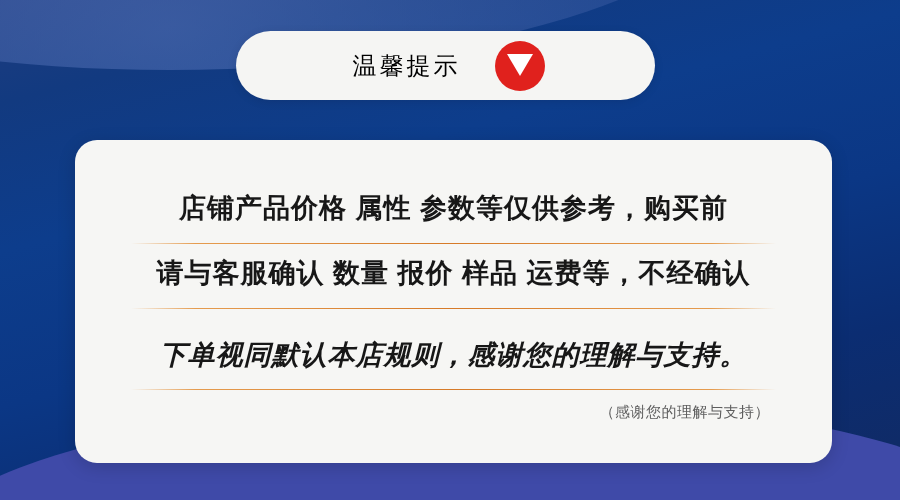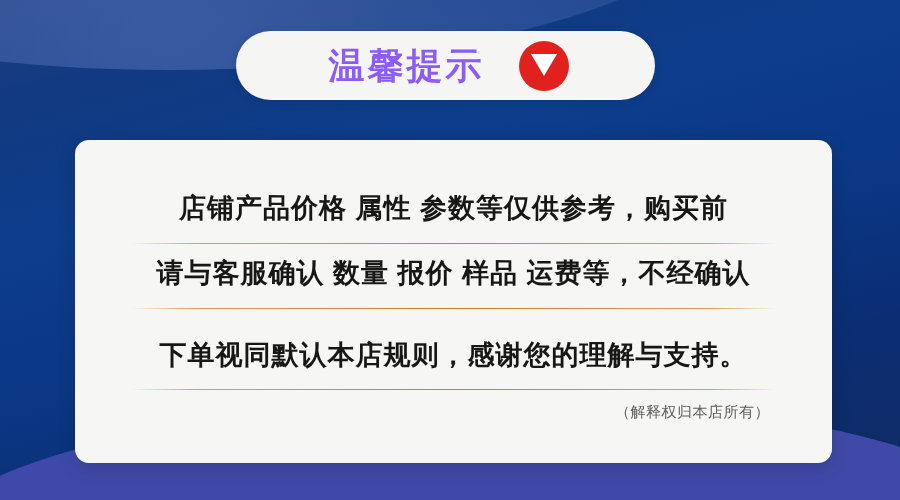--- a/index.html
+++ b/index.html
@@ -64,23 +64,23 @@
     height: 69px;
     background: #f5f5f3;
     border-radius: 40px;
     display: flex;
     align-items: center;
     justify-content: center;
     gap: 34px;
     box-shadow: 0 2px 10px rgba(0,0,0,0.10);
   }
   .pill-title {
-    color: #8b5cf6;
-    font-size: 36px;
-    font-weight: 700;
+    color: #000000;
+    font-size: 24px;
+    font-weight: 400;
     letter-spacing: 3px;
     line-height: 1;
     padding-left: 6px;
     white-space: nowrap;
   }
   .warn-badge {
     position: relative;
     width: 50px;
     height: 50px;
     border-radius: 50%;
@@ -101,39 +101,39 @@
   }
 
   
   .card {
     position: absolute;
     left: 75px;
     top: 140px;
     width: 757px;
     height: 323px;
     background: #f6f6f4;
-    border-radius: 14px;
+    border-radius: 22px;
     box-shadow: 0 4px 18px rgba(0,0,0,0.16);
     box-sizing: border-box;
     padding: 30px 48px 0 48px;
   }
 
   .notice-line {
     position: relative;
     text-align: center;
     color: #171717;
     font-size: 27px;
     font-weight: 700;
     letter-spacing: 1px;
     line-height: 1.25;
     white-space: nowrap;
   }
   .notice-line.l1 { margin-top: 22px; }
   .notice-line.l2 { margin-top: 13px; }
-  .notice-line.l3 { margin-top: 30px; }
+  .notice-line.l3 { margin-top: 30px; font-style: italic; }
 
   .divider {
     height: 1px;
     margin: 17px 8px 0 8px;
     background: linear-gradient(to right,
       rgba(226,140,50,0) 0%,
       rgba(226,140,50,0.85) 10%,
       rgba(214,122,40,1) 50%,
       rgba(226,140,50,0.85) 90%,
       rgba(226,140,50,0) 100%);
@@ -169,16 +169,16 @@
 
     <div class="notice-line l1">店铺产品价格 属性 参数等仅供参考，购买前</div>
     <div class="divider"></div>
 
     <div class="notice-line l2">请与客服确认 数量 报价 样品 运费等，不经确认</div>
     <div class="divider"></div>
 
     <div class="notice-line l3">下单视同默认本店规则，感谢您的理解与支持。</div>
     <div class="divider"></div>
 
-    <div class="card-footnote">（解释权归本店所有）</div>
+    <div class="card-footnote">（感谢您的理解与支持）</div>
   </div>
 
 </div>
 
 </body></html>

